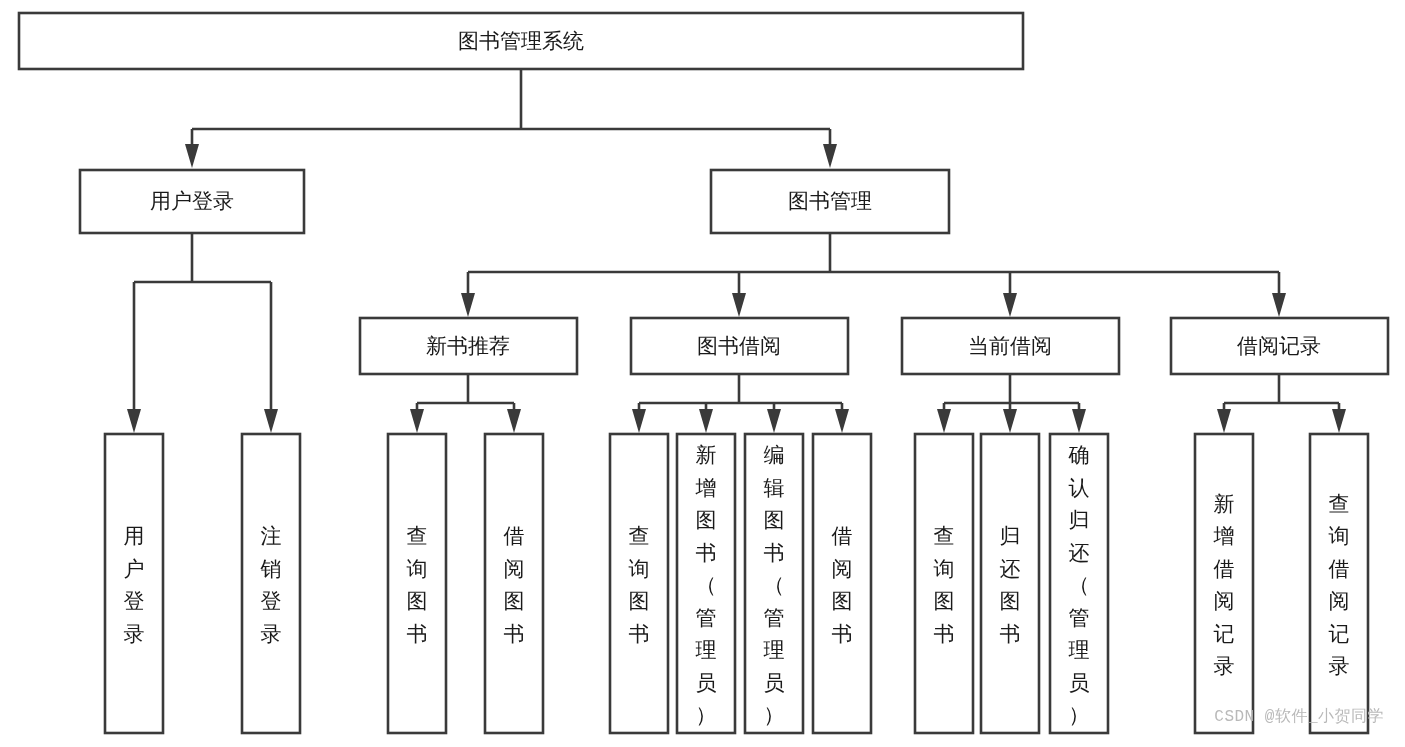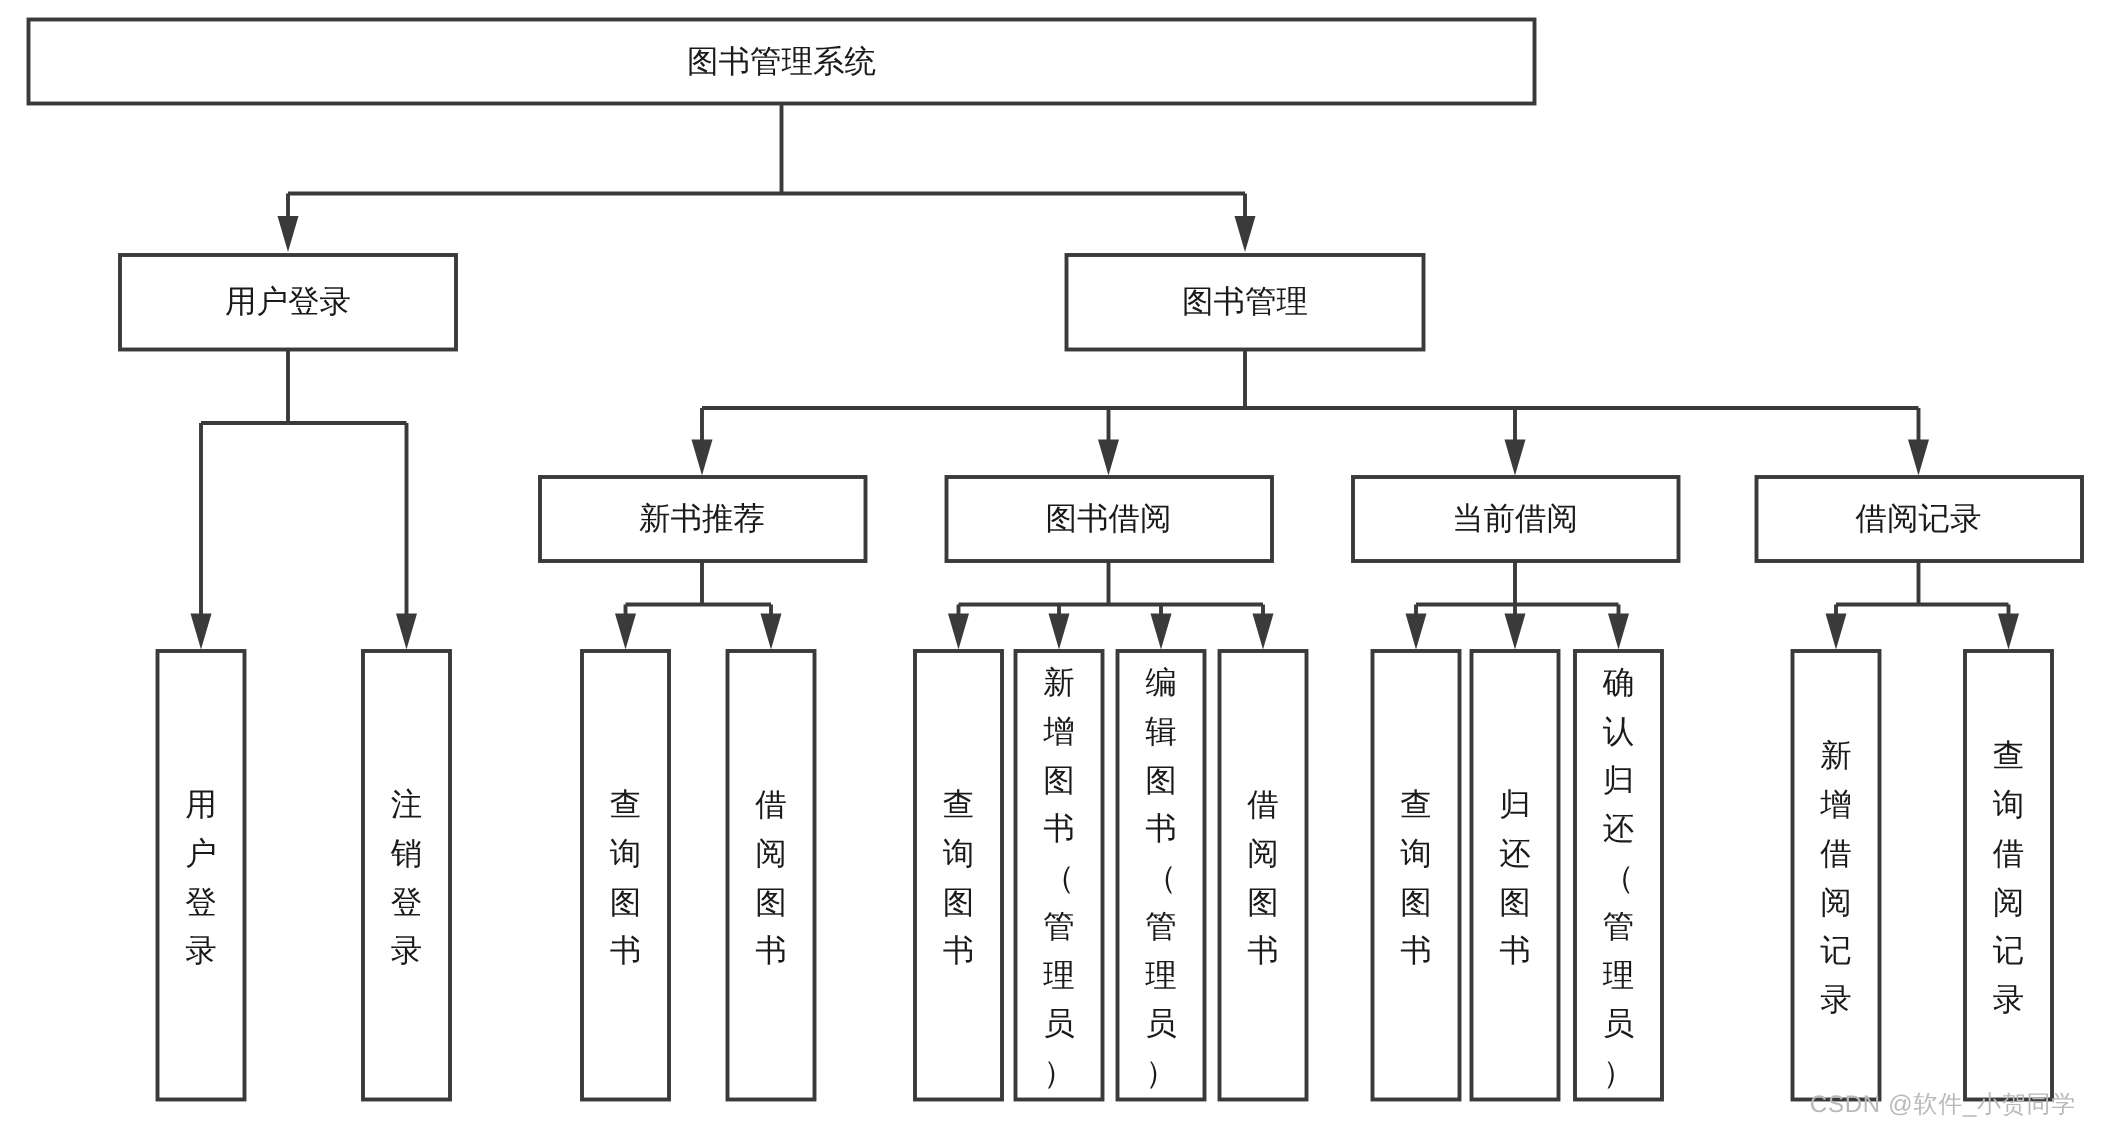--- a/index.html
+++ b/index.html
@@ -52,24 +52,24 @@
   }
   .node-label-v {
     fill: #1a1a1a;
     font-size: 21px;
     font-family: "DejaVu Sans", "Liberation Sans", sans-serif;
     text-anchor: middle;
   }
   .watermark {
     position: absolute;
     right: 14px;
-    bottom: 0;
+    bottom: 20px;
     font-size: 16px;
     color: #b9b9b9;
-    font-family: Liberation Sans, sans-serif;
+    font-family: Liberation Mono, monospace;
     letter-spacing: 0.5px;
     white-space: nowrap;
     user-select: none;
   }
 </style>
 </head>
 <body>
 
 <div id="diagram-root">
 

